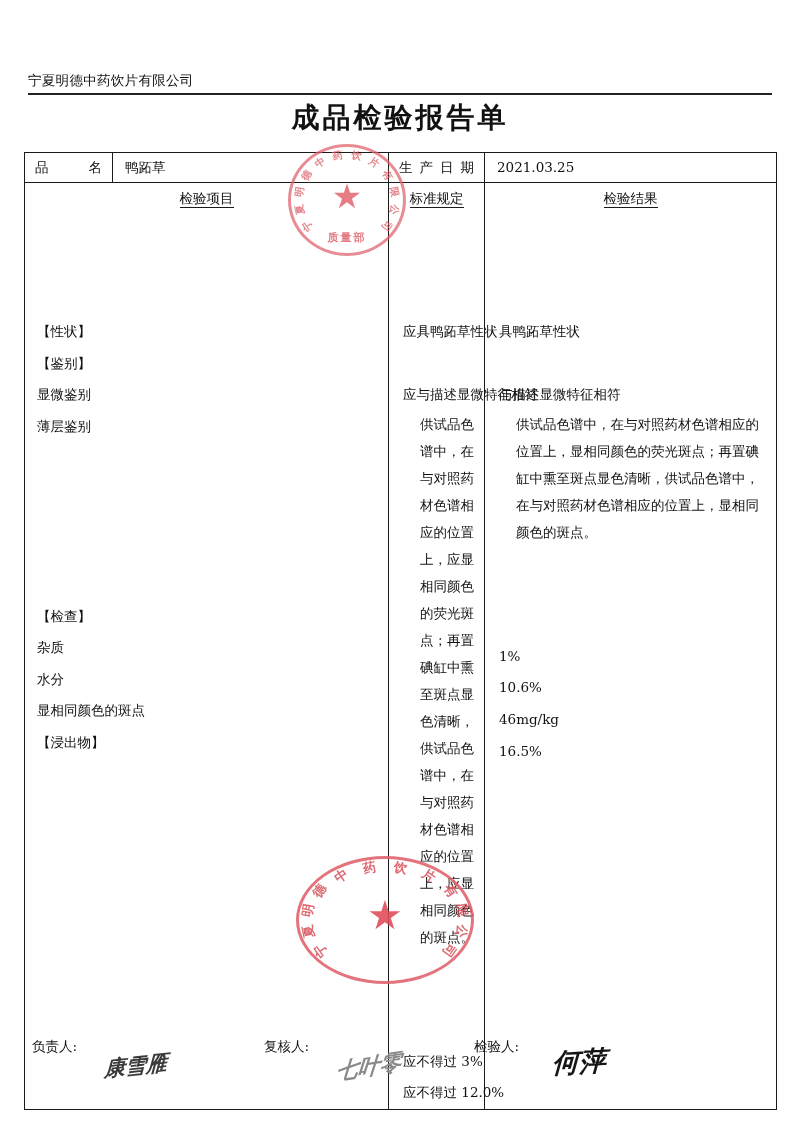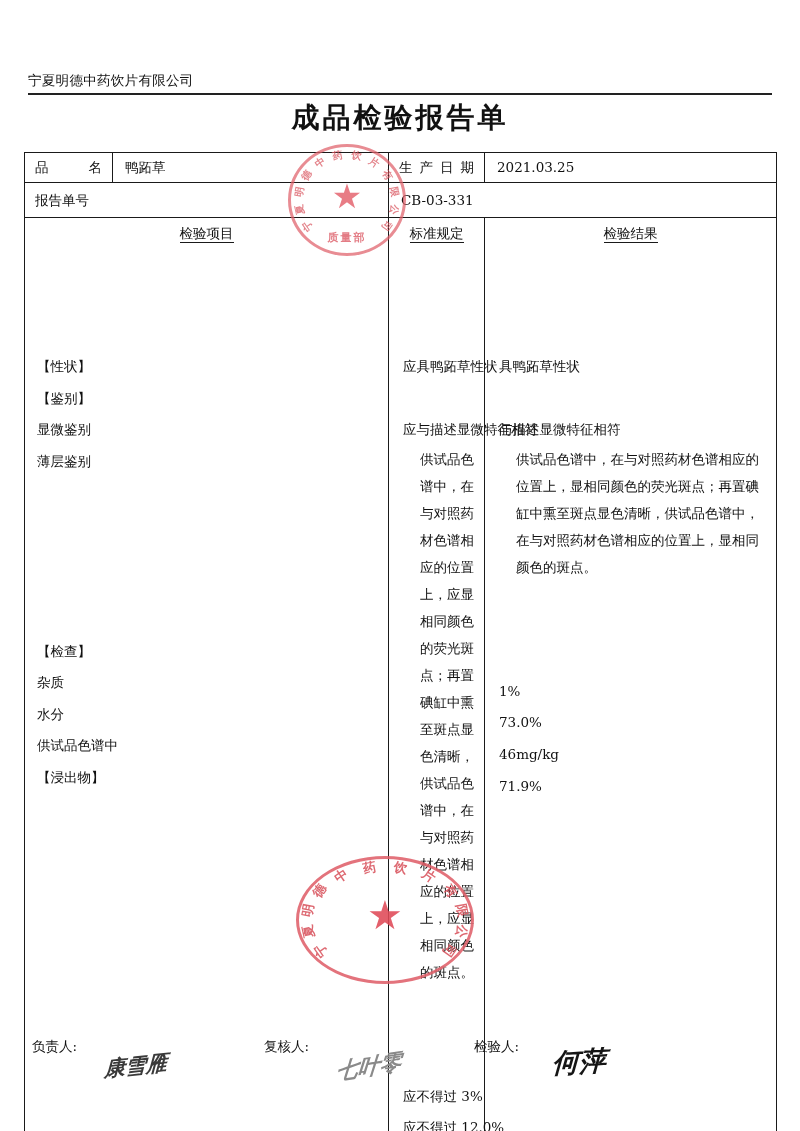--- a/index.html
+++ b/index.html
@@ -273,24 +273,20 @@
       <col style="width:96px">
       <col style="width:292px">
     </colgroup>
     <tbody>
       <tr>
         <td class="lbl">品名</td>
         <td class="val val-name">鸭跖草</td>
         <td class="lbl lbl-date">生产日期</td>
         <td class="val">2021.03.25</td>
       </tr>
-      <tr>
-        <td class="report-no-label" colspan="2">报告单号</td>
-        <td class="report-no-value" colspan="2">CB-03-331</td>
-      </tr>
 
       <tr>
         <td class="colhead" colspan="2"><span>检验项目</span></td>
         <td class="colhead"><span>标准规定</span></td>
         <td class="colhead"><span>检验结果</span></td>
       </tr>
 
       <tr>
 
         <td class="bodycell items" colspan="2">
@@ -299,21 +295,21 @@
             <div class="line">【性状】</div>
             <div class="line">【鉴别】</div>
             <div class="line">显微鉴别</div>
             <div class="line">薄层鉴别</div>
             <div class="spacer-2"></div>
             <div class="spacer-2"></div>
             <div class="spacer-1"></div>
             <div class="line">【检查】</div>
             <div class="line">杂质</div>
             <div class="line">水分</div>
-            <div class="line">供试品色谱中</div>
+            <div class="line">显相同颜色的斑点</div>
             <div class="line">【浸出物】</div>
           </div>
         </td>
 
         <td class="bodycell mid">
           <div class="inner">
             <div class="spacer-2"></div>
             <div class="line">应具鸭跖草性状</div>
             <div class="spacer-1"></div>
             <div class="line">应与描述显微特征相符</div>
@@ -331,23 +327,23 @@
           <div class="inner">
             <div class="spacer-2"></div>
             <div class="line">具鸭跖草性状</div>
             <div class="spacer-1"></div>
             <div class="line">与描述显微特征相符</div>
             <div class="line wrap">供试品色谱中，在与对照药材色谱相应的位置上，显相同颜色的荧光斑点；再置碘缸中熏至斑点显色清晰，供试品色谱中，在与对照药材色谱相应的位置上，显相同颜色的斑点。</div>
             <div class="spacer-1"></div>
             <div class="spacer-1"></div>
             <div class="spacer-1"></div>
             <div class="line">1%</div>
-            <div class="line">73.0%</div>
+            <div class="line">10.6%</div>
             <div class="line">46mg/kg</div>
-            <div class="line">71.9%</div>
+            <div class="line">16.5%</div>
           </div>
         </td>
       </tr>
 
     </tbody>
   </table>
 
   <div class="sig-row">
     <div class="sig-block b1">
       <span class="sig-label">负责人:</span>

